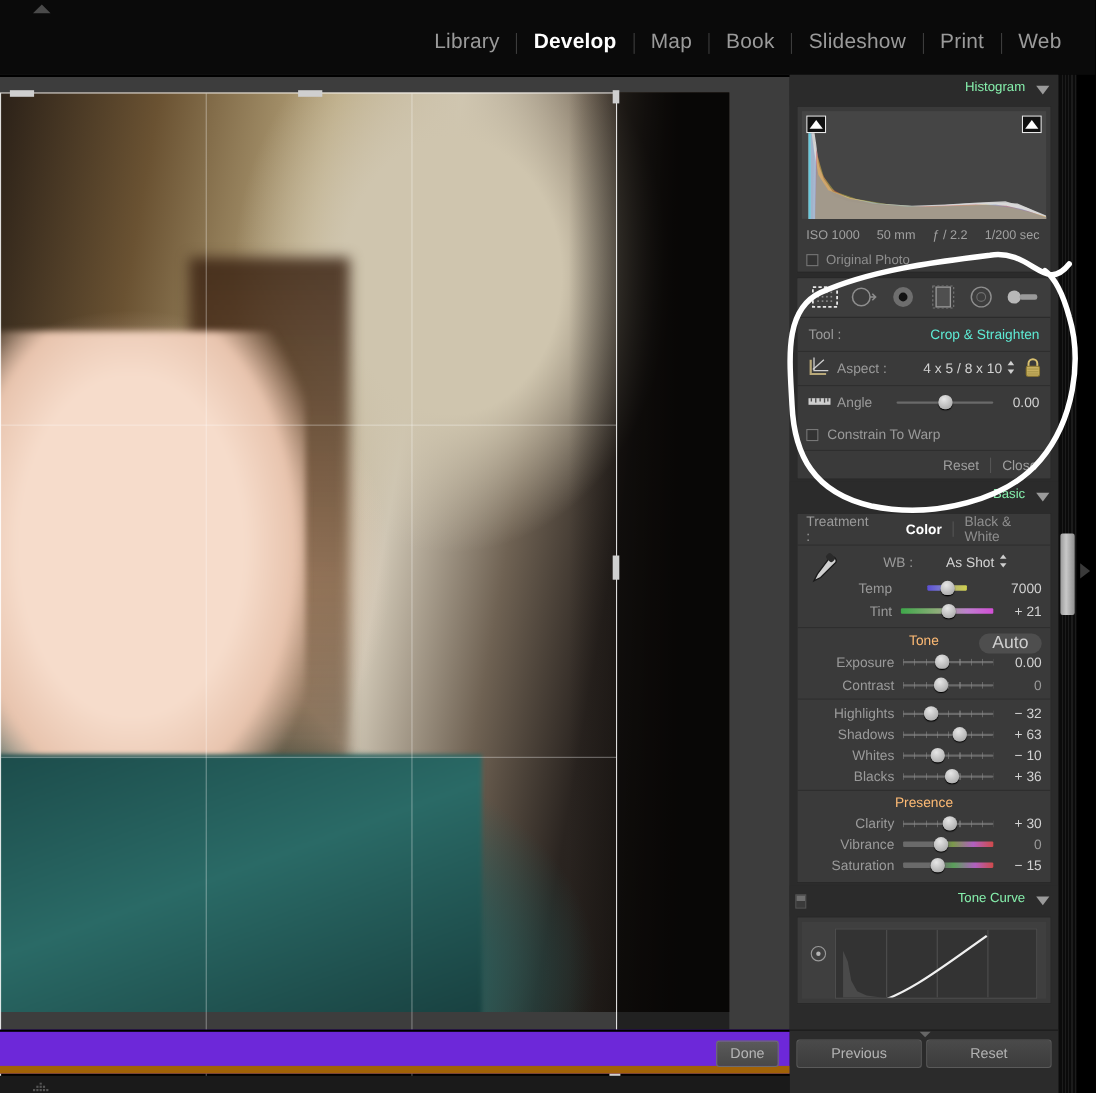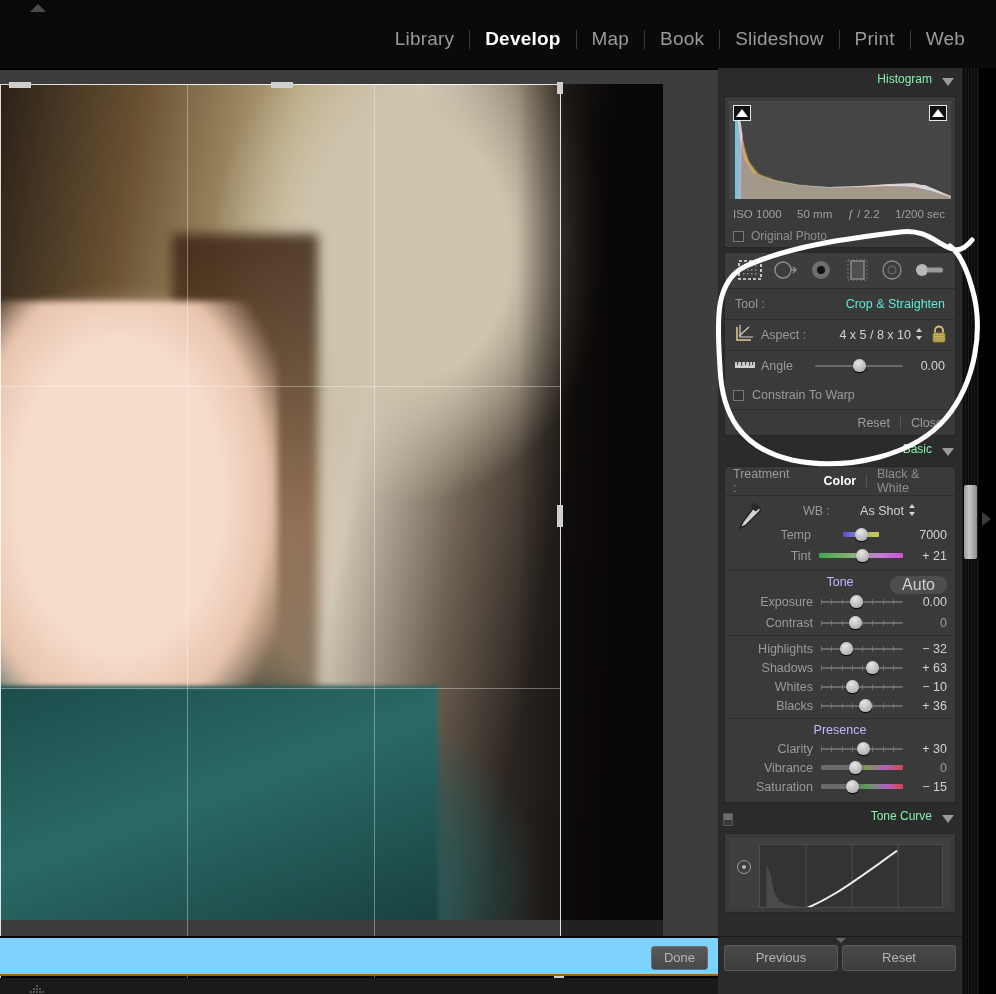--- a/index.html
+++ b/index.html
@@ -48,21 +48,21 @@
      border:1px solid rgba(255,255,255,.85); }
   .grid-v, .grid-h { position:absolute; background:rgba(255,255,255,.35); }
   .grid-v { width:1px; top:0; bottom:0; }
   .grid-h { height:1px; left:0; right:0; }
   .handle { position:absolute; background:#cfcfcf; }
   .handle.h-top, .handle.h-bot { width:22px; height:6px; }
   .handle.h-left, .handle.h-right { width:6px; height:22px; }
 
   
   .toolbar { position:absolute; left:0; top:936px; width:718px; height:40px;
-     background:#7dd3fc; border-top:2px solid #000; border-bottom:2px solid #a16207; }
+     background:#6d28d9; border-top:2px solid #000; border-bottom:7px solid #a16207; }
   .done-btn { position:absolute; right:10px; top:8px; width:57px; height:24px;
      background:linear-gradient(#5a5a5a,#484848); border:1px solid #6d6d6d; border-radius:3px;
      color:#b6b6b6; font-size:13px; line-height:22px; text-align:center; }
   .statusbar { position:absolute; left:0; top:978px; width:718px; height:16px; background:#1a1a1a; }
   .dots-icon { position:absolute; left:28px; top:981px; width:18px; height:10px; }
 
   
   .right { position:absolute; left:718px; top:68px; width:244px; height:926px; background:#2b2b2b; }
   .panel-head { position:relative; height:28px; background:#2b2b2b; }
   .panel-head .title { position:absolute; right:30px; top:4px; font-size:12px; color:#86efac; }
@@ -104,21 +104,21 @@
   .strack.grad-tint { background:linear-gradient(90deg,#3ea84a,#8fae7a 40%,#c07fd0 72%,#d24fd6); height:5px; top:3px; }
   .strack.grad-vib  { background:linear-gradient(90deg,#6a6a6a 0 45%,#7a9a4a 55%,#b060c0 78%,#d04a4a); height:5px; top:3px; }
   .strack.grad-sat  { background:linear-gradient(90deg,#6a6a6a 0 42%,#5aa05a 56%,#b060c0 80%,#d04a4a); height:5px; top:3px; }
   .sticks { position:absolute; left:0; right:0; top:3px; height:6px;
      background-image:repeating-linear-gradient(90deg,#8a8a8a 0 1px,transparent 1px 12.5%);
      opacity:.55; }
   .knob { position:absolute; top:-1px; width:13px; height:13px; margin-left:-6.5px;
      background:radial-gradient(circle at 40% 30%, #e6e6e6, #9e9e9e);
      border-radius:50% 50% 45% 45%; box-shadow:0 1px 1px #000; }
 
-  .sectitle { text-align:center; font-size:12.5px; color:#c4b5fd; }
+  .sectitle { text-align:center; font-size:12.5px; color:#fdba74; }
   .auto-btn { position:absolute; right:8px; top:5px; height:18px; padding:0 12px; line-height:18px;
      font-size:16px; color:#cfcfcf; background:#4e4e4e; border-radius:9px; }
 
   .treat { height:28px; display:flex; align-items:center; font-size:12.5px; }
   .seg { color:#8e8e8e; padding:0 10px; }
   .seg.on { color:#fff; font-weight:bold; }
   .vsep { width:1px; height:14px; background:#555; }
 
   .reset-row { height:26px; display:flex; align-items:center; justify-content:flex-end;
      gap:10px; padding-right:12px; font-size:12.5px; color:#9e9e9e; border-top:1px solid #2e2e2e; }

